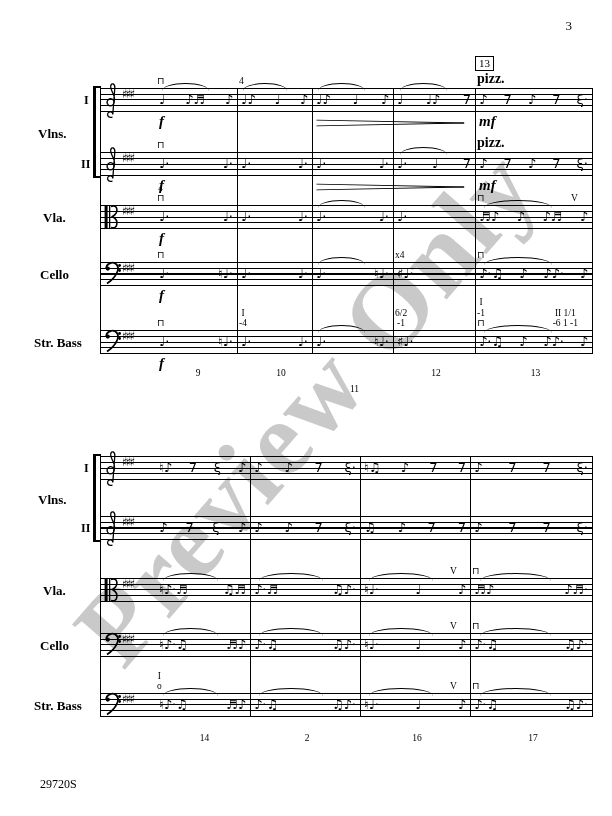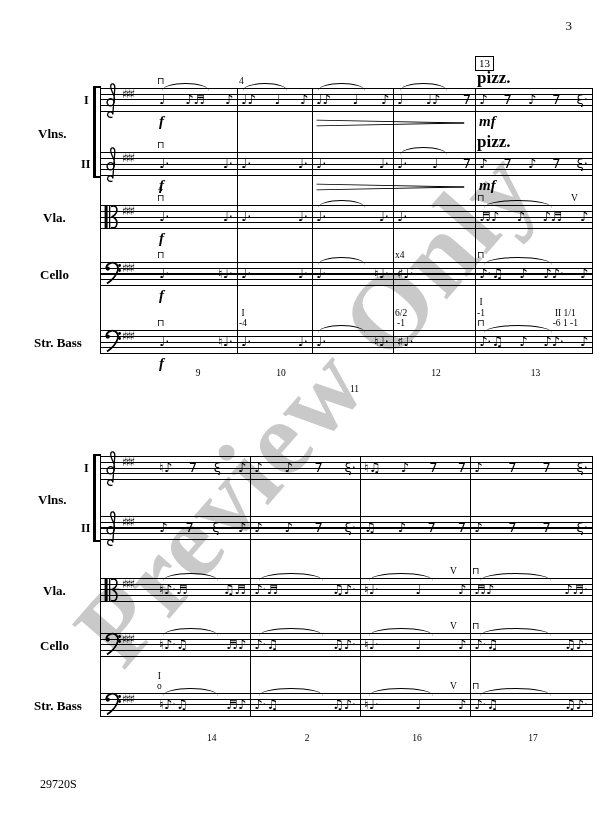--- a/index.html
+++ b/index.html
@@ -34,21 +34,21 @@
     position:absolute; left:4px; right:4px; top:1px; display:flex;
     justify-content:space-between; font-family:"DejaVu Sans", sans-serif;
     font-size:13px; line-height:22px; white-space:nowrap;
   }
   .notes.single { justify-content:flex-start; }
   .above {
     position:absolute; bottom:25px; left:2px; display:flex; flex-direction:column;
     align-items:center; font-size:9.5px; line-height:1.12; text-align:center;
   }
   .above.right { left:auto; right:12%; }
-  .above .pizz { font-weight:bold; font-size:17px; }
+  .above .pizz { font-weight:bold; font-size:14px; }
   .reh {
     position:absolute; bottom:41px; left:0; border:1.2px solid #000;
     font-size:11px; line-height:1.2; padding:0 3px; background:#fff;
   }
   .dyn {
     position:absolute; top:26px; left:4px; font-weight:bold; font-style:italic;
     font-size:15px; line-height:1;
   }
   .hairpin { position:absolute; top:31px; left:4%; width:186%; height:8px; }
   .hairpin line { stroke:#000; stroke-width:1; }
@@ -626,20 +626,20 @@
             <div class="notes">
               <div>♪·♫</div>
               <div>♫♪·</div>
             </div>
             <div class="slur"></div>
             <div class="above">
               <div>⊓</div>
             </div>
           </div>
         </div>
-        <div class="mnum" style="left: 92.5px; top: 291px; text-align: right;">14</div>
+        <div class="mnum" style="left: 92.5px; top: 291px;">14</div>
         <div class="mnum" style="left: 195px; top: 291px;">2</div>
         <div class="mnum" style="left: 305px; top: 291px;">16</div>
         <div class="mnum" style="left: 421px; top: 291px;">17</div>
       </div>
     </div>
   <div class="footer-code">29720S</div>
 </div>
 
 </body></html>

